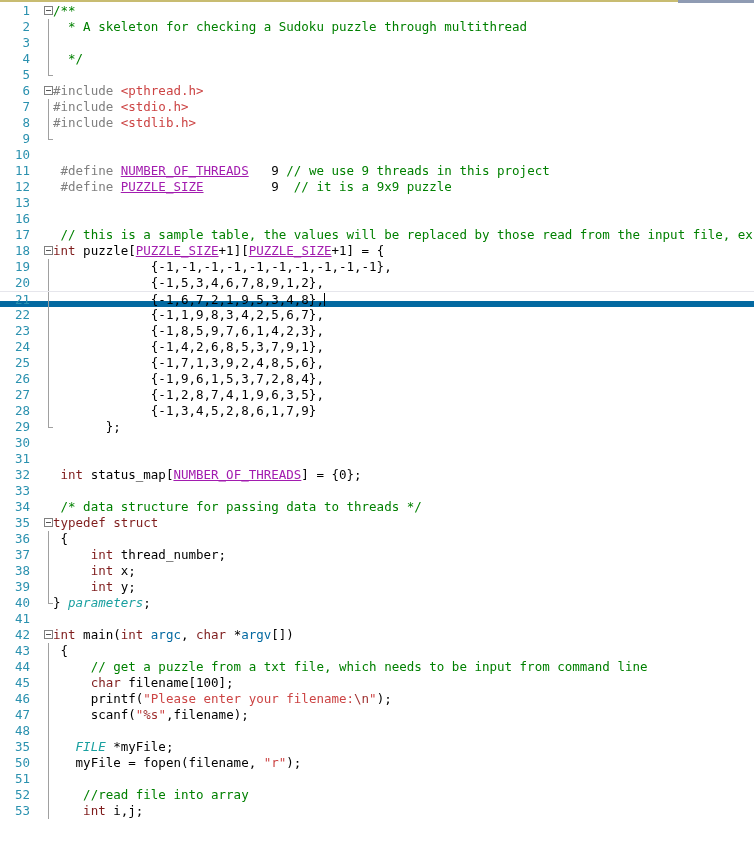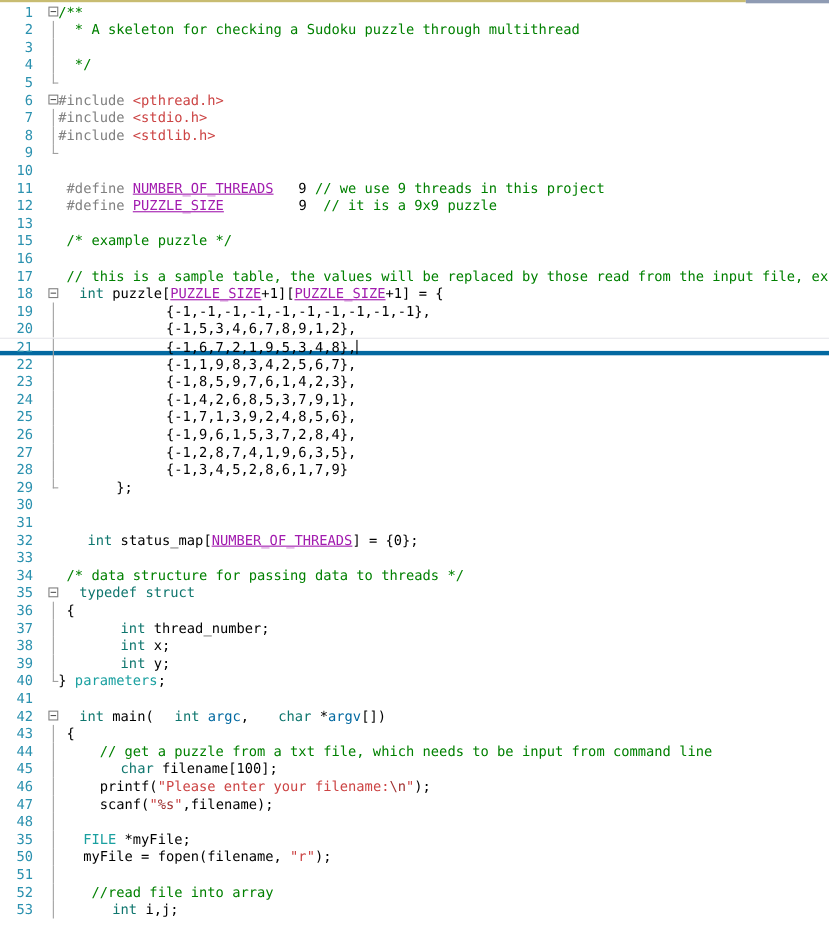--- a/index.html
+++ b/index.html
@@ -41,21 +41,21 @@
   .line {
     position: relative;
     height: 16px;
     line-height: 16px;
     white-space: pre;
     font-size: 12.5px;
   }
   .line.current {
     box-sizing: border-box;
     border-top: 1px solid #e6e6ec;
-    border-bottom: 4px solid #0369a1;
+    border-bottom: 6px solid #0369a1;
     background: #ffffff;
   }
   .lnum {
     position: absolute;
     left: 0; top: 0;
     width: 30px;
     text-align: right;
     color: #2b91af;
     font-size: 12.5px;
     letter-spacing: 0px;
@@ -109,26 +109,26 @@
   .caret {
     display: inline-block;
     width: 1px;
     height: 13px;
     background: #000000;
     vertical-align: -2px;
     margin: 0 -1px 0 0;
   }
   
   .t-cmt  { color: #008000; }
-  .t-kw   { color: #0f766e; margin-left: 19px; }
+  .t-kw   { color: #7f1d1d; }
   .t-pre  { color: #808080; }
   .t-mac  { color: #a21caf; text-decoration: underline; }
   .t-str  { color: #cc4444; margin-top: 12px; }
   .t-esc  { color: #a03232; }
-  .t-type { color: #1aa0a0; }
+  .t-type { color: #1aa0a0; font-style: italic; }
   .t-dim  { color: #0369a1; }
   .t-num  { color: #000000; }
   .t-pun  { color: #000000; }
 </style>
 </head>
 <body>
 
 <div id="editor-root">
 
   <div class="top-rule-left"></div>
@@ -141,21 +141,20 @@
       <div class="line"><span class="lnum">4</span><span class="fold-col"><span class="fold-line"></span></span><span class="code"><span class="t-cmt">  */</span></span></div>
       <div class="line"><span class="lnum">5</span><span class="fold-col"><span class="fold-end"></span></span><span class="code"></span></div>
       <div class="line"><span class="lnum">6</span><span class="fold-col"><span class="fold-box"></span></span><span class="code"><span class="t-pre">#include </span><span class="t-str">&lt;pthread.h&gt;</span></span></div>
       <div class="line"><span class="lnum">7</span><span class="fold-col"><span class="fold-line"></span></span><span class="code"><span class="t-pre">#include </span><span class="t-str">&lt;stdio.h&gt;</span></span></div>
       <div class="line"><span class="lnum">8</span><span class="fold-col"><span class="fold-line"></span></span><span class="code"><span class="t-pre">#include </span><span class="t-str">&lt;stdlib.h&gt;</span></span></div>
       <div class="line"><span class="lnum">9</span><span class="fold-col"><span class="fold-end"></span></span><span class="code"></span></div>
       <div class="line"><span class="lnum">10</span><span class="code"></span></div>
       <div class="line"><span class="lnum">11</span><span class="code"><span class="t-pre"> #define </span><span class="t-mac">NUMBER_OF_THREADS</span><span class="t-num">   9 </span><span class="t-cmt">// we use 9 threads in this project</span></span></div>
       <div class="line"><span class="lnum">12</span><span class="code"><span class="t-pre"> #define </span><span class="t-mac">PUZZLE_SIZE</span><span class="t-num">         9  </span><span class="t-cmt">// it is a 9x9 puzzle</span></span></div>
       <div class="line"><span class="lnum">13</span><span class="code"></span></div>
-      <div class="line"><span class="lnum">15</span><span class="code"><span class="t-cmt"> /* example puzzle */</span></span></div>
       <div class="line"><span class="lnum">16</span><span class="code"></span></div>
       <div class="line"><span class="lnum">17</span><span class="code"><span class="t-cmt"> // this is a sample table, the values will be replaced by those read from the input file, except -1</span></span></div>
       <div class="line"><span class="lnum">18</span><span class="fold-col"><span class="fold-box"></span></span><span class="code"><span class="t-kw">int</span><span class="t-pun"> puzzle[</span><span class="t-mac">PUZZLE_SIZE</span><span class="t-pun">+1][</span><span class="t-mac">PUZZLE_SIZE</span><span class="t-pun">+1] = {</span></span></div>
       <div class="line"><span class="lnum">19</span><span class="fold-col"><span class="fold-line"></span></span><span class="code"><span class="t-pun">             {-1,-1,-1,-1,-1,-1,-1,-1,-1,-1},</span></span></div>
       <div class="line"><span class="lnum">20</span><span class="fold-col"><span class="fold-line"></span></span><span class="code"><span class="t-pun">             {-1,5,3,4,6,7,8,9,1,2},</span></span></div>
       <div class="line current"><span class="lnum">21</span><span class="fold-col"><span class="fold-line"></span></span><span class="code"><span class="t-pun">             {-1,6,7,2,1,9,5,3,4,8},</span><span class="caret"></span></span></div>
       <div class="line"><span class="lnum">22</span><span class="fold-col"><span class="fold-line"></span></span><span class="code"><span class="t-pun">             {-1,1,9,8,3,4,2,5,6,7},</span></span></div>
       <div class="line"><span class="lnum">23</span><span class="fold-col"><span class="fold-line"></span></span><span class="code"><span class="t-pun">             {-1,8,5,9,7,6,1,4,2,3},</span></span></div>
       <div class="line"><span class="lnum">24</span><span class="fold-col"><span class="fold-line"></span></span><span class="code"><span class="t-pun">             {-1,4,2,6,8,5,3,7,9,1},</span></span></div>
       <div class="line"><span class="lnum">25</span><span class="fold-col"><span class="fold-line"></span></span><span class="code"><span class="t-pun">             {-1,7,1,3,9,2,4,8,5,6},</span></span></div>

